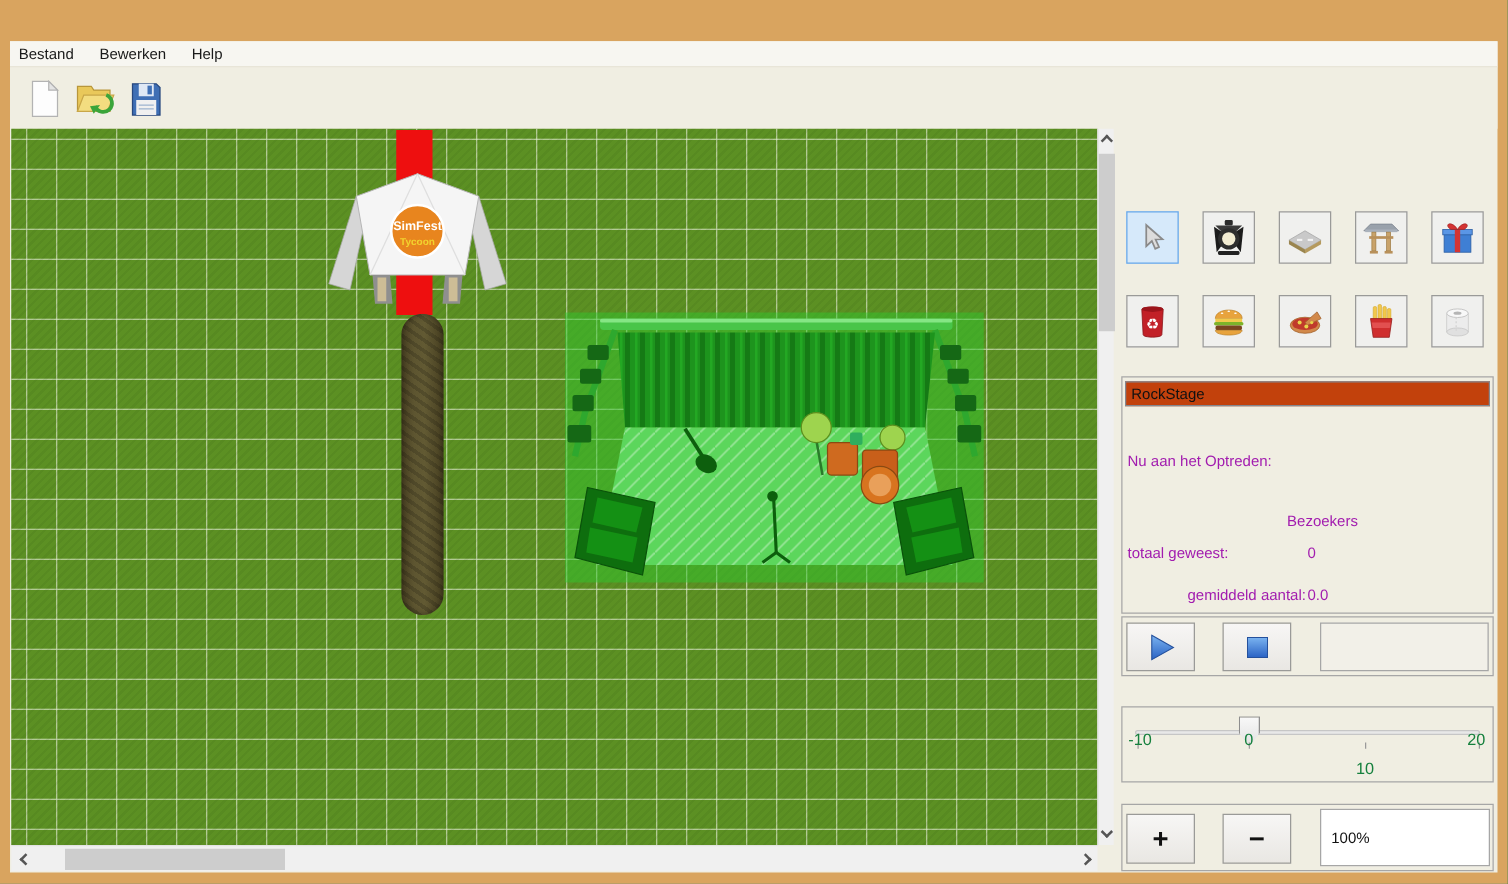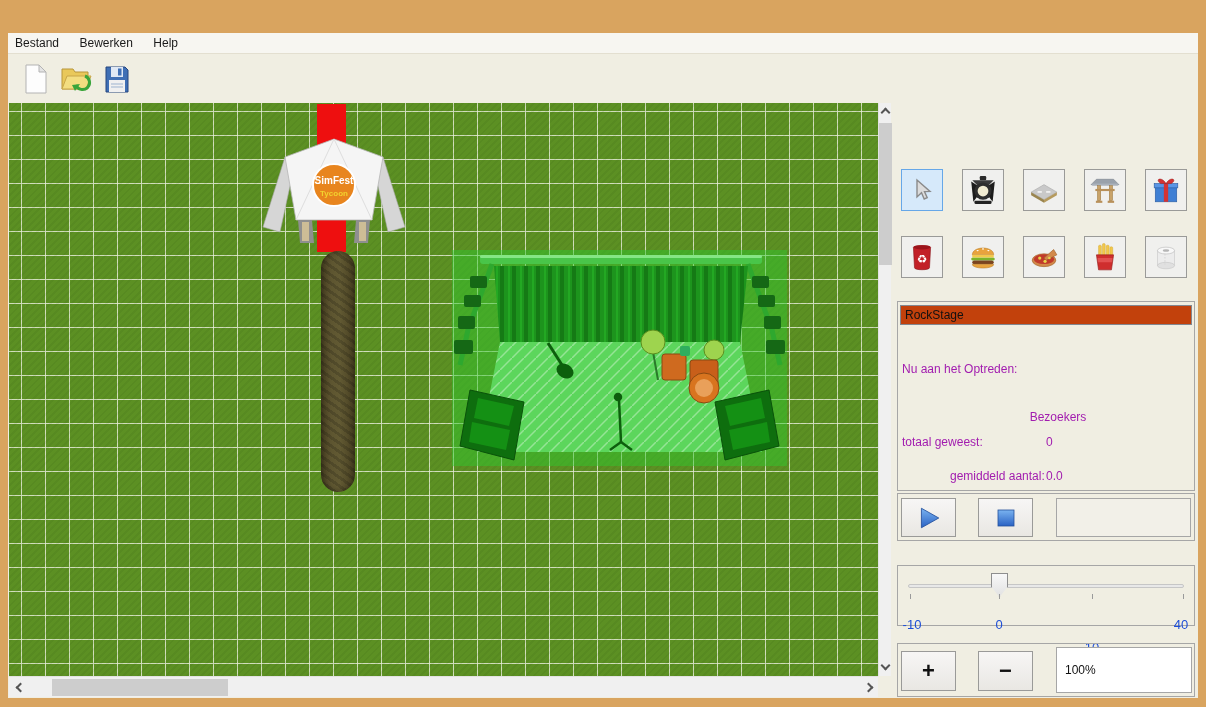--- a/index.html
+++ b/index.html
@@ -93,21 +93,21 @@
   .play-btn { left:3px; } .stop-btn { left:80px; }
   .performance-display { position:absolute; left:158px; top:4px; width:135px; height:39px; border:1px solid #a6a6a6; background:#f2f0e8; }
 
   .slider-panel { position:absolute; left:0px; top:462px; width:298px; height:61px; border:1px solid #a6a6a6; }
   .slider-track { position:absolute; left:10px; top:18px; width:276px; height:4px; background:#e8e8e8;
       border:1px solid #c6c6c6; border-radius:2px; }
   .slider-thumb { position:absolute; left:93px; top:7px; width:17px; height:24px; background:linear-gradient(#f8f8f8,#e2e2e2);
       border:1px solid #8e8e8e; clip-path:polygon(0 0,100% 0,100% 55%,50% 100%,0 55%); }
   .slider-tick { position:absolute; top:28px; width:1px; height:5px; background:#9a9a9a; }
   .tick0 { left:12px; } .tick1 { left:101px; } .tick2 { left:194px; } .tick3 { left:285px; }
-  .slider-label { position:absolute; top:51px; font-size:13px; color:#1d4ed8; transform:translateX(-50%); }
+  .slider-label { position:absolute; top:18px; font-size:13px; color:#15803d; transform:translateX(-50%); }
   .slbl0 { left:14px; } .slbl1 { left:101px; } .slbl2 { left:194px;margin-top:23px; } .slbl3 { left:283px; }
 
   .zoom-panel { position:absolute; left:0px; top:540px; width:298px; height:54px; border:1px solid #a6a6a6; }
   .zoom-btn { position:absolute; top:7px; width:55px; height:40px; border:1px solid #9a9a98;
       background:linear-gradient(#f7f6f5,#e9e7e3); font-size:22px; font-weight:bold; color:#111;
       display:flex; align-items:center; justify-content:center; line-height:1; }
   .zoom-plus { left:3px; } .zoom-minus { left:80px; }
   .zoom-value { position:absolute; left:158px; top:3px; width:136px; height:46px; border:1px solid #a6a6a6;
       background:#fff; font-size:12px; padding:0 8px; font-family:inherit; color:#111; }
 
@@ -402,21 +402,21 @@
       <div class="slider-panel">
         <div class="slider-track"></div>
         <div class="slider-thumb"></div>
         <div class="slider-tick tick0"></div>
         <div class="slider-tick tick1"></div>
         <div class="slider-tick tick2"></div>
         <div class="slider-tick tick3"></div>
         <div class="slider-label slbl0">-10</div>
         <div class="slider-label slbl1">0</div>
         <div class="slider-label slbl2">10</div>
-        <div class="slider-label slbl3">40</div>
+        <div class="slider-label slbl3">20</div>
       </div>
 
       <div class="zoom-panel">
         <div class="zoom-btn zoom-plus">+</div>
         <div class="zoom-btn zoom-minus">−</div>
         <input class="zoom-value" value="100%" style="">
       </div>
 
     </div>
   </div>

